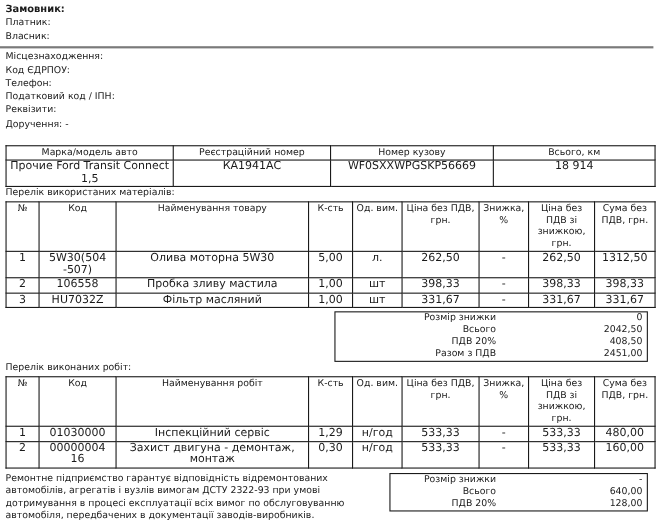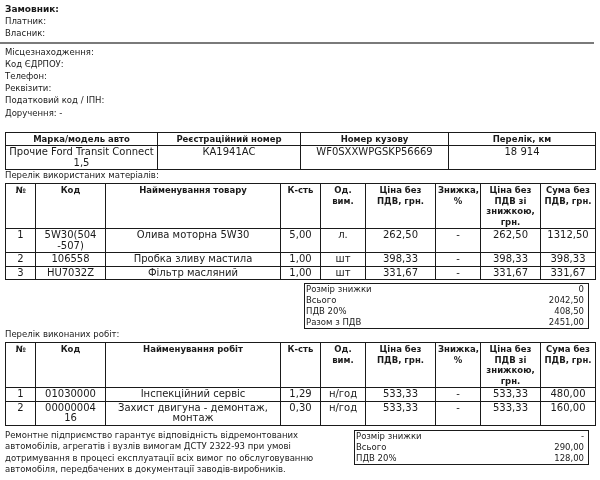--- a/index.html
+++ b/index.html
@@ -13,36 +13,36 @@
 
   
   .top-block .lbl { line-height: 12.2px; white-space: nowrap; }
   .lbl.bold { font-weight: bold; font-size: 9px; }
   .divider { height: 2px; background: #7a7a7a; margin: 2px -5px 2px -5px; }
 
   
   table { border-collapse: collapse; table-layout: fixed; width: 590px; }
   th, td { border: 1px solid #1a1a1a; vertical-align: top; text-align: center;
            line-height: 10.5px; padding: 1px 2px; overflow: hidden; }
-  th { font-weight: bold; font-size: 8.5px; }
+  th { font-weight: normal; font-size: 8.5px; }
   td { font-size: 10px; }
   td.code-cell { word-break: break-all; padding: 1px 8px; }
 
   .vehicle-table { margin-top: 13px; }
   .vehicle-table th { padding: 1px 2px; }
   .vehicle-table td { height: 22px; }
 
   .section-title { margin-bottom: 2px; line-height: 11px; }
 
   
   .summary-box {
     border: 1px solid #1a1a1a; margin-top: 3px; margin-left: auto;
   }
   .summary-box .srow { display: flex; line-height: 11px; padding: 0 1px; }
-  .summary-box .slabel { flex: 1; text-align: left; padding-right: 6px; }
+  .summary-box .slabel { flex: 1; text-align: right; padding-right: 6px; }
   .summary-box .svalue { width: 130px; text-align: right; padding-right: 3px; }
   .materials-summary { width: 285px; }
   .works-summary { width: 235px; flex: 0 0 auto; }
 
   
   .bottom { display: flex; align-items: flex-start; margin-top: 4px; }
   .warranty { width: 352px; margin-right: 4px; line-height: 11.4px; text-align: left; }
 </style>
 </head>
 <body>
@@ -54,38 +54,38 @@
     <div class="lbl">Платник:</div>
     <div class="lbl">Власник:</div>
   </div>
 
   <div class="divider"></div>
 
   <div class="top-block">
     <div class="lbl">Місцезнаходження:</div>
     <div class="lbl">Код ЄДРПОУ:</div>
     <div class="lbl">Телефон:</div>
+    <div class="lbl">Податковий код / ІПН:</div>
     <div class="lbl">Реквізити:</div>
-    <div class="lbl">Податковий код / ІПН:</div>
     <div class="lbl">Доручення: -</div>
   </div>
 
   <table class="vehicle-table">
     <colgroup>
         <col style="width:152px">
         <col style="width:143px">
         <col style="width:148px">
         <col style="width:147px">
       </colgroup>
     <tbody>
         <tr>
       <th>Марка/модель авто</th>
       <th>Реєстраційний номер</th>
       <th>Номер кузову</th>
-      <th>Перелік, км</th>
+      <th>Всього, км</th>
     </tr>
     <tr>
       <td>Прочие Ford Transit Connect 1,5</td>
       <td>КА1941АС</td>
       <td>WF0SXXWPGSKP56669</td>
       <td>18 914</td>
     </tr>
   </tbody>
     </table>
 
@@ -226,21 +226,21 @@
       <p>Ремонтне підприємство гарантує відповідність відремонтованих автомобілів, агрегатів і вузлів вимогам ДСТУ 2322-93 при умові дотримування в процесі експлуатації всіх вимог по обслуговуванню автомобіля, передбачених в документації заводів-виробників.</p>
 
     </div>
     <div class="summary-box works-summary" style="margin-top:0;">
       <div class="srow">
         <span class="slabel">Розмір знижки</span>
         <span class="svalue">-</span>
       </div>
       <div class="srow">
         <span class="slabel">Всього</span>
-        <span class="svalue">290,00</span>
+        <span class="svalue">640,00</span>
       </div>
       <div class="srow">
         <span class="slabel">ПДВ 20%</span>
         <span class="svalue">128,00</span>
       </div>
 
     </div>
   </div>
 
 </div>

